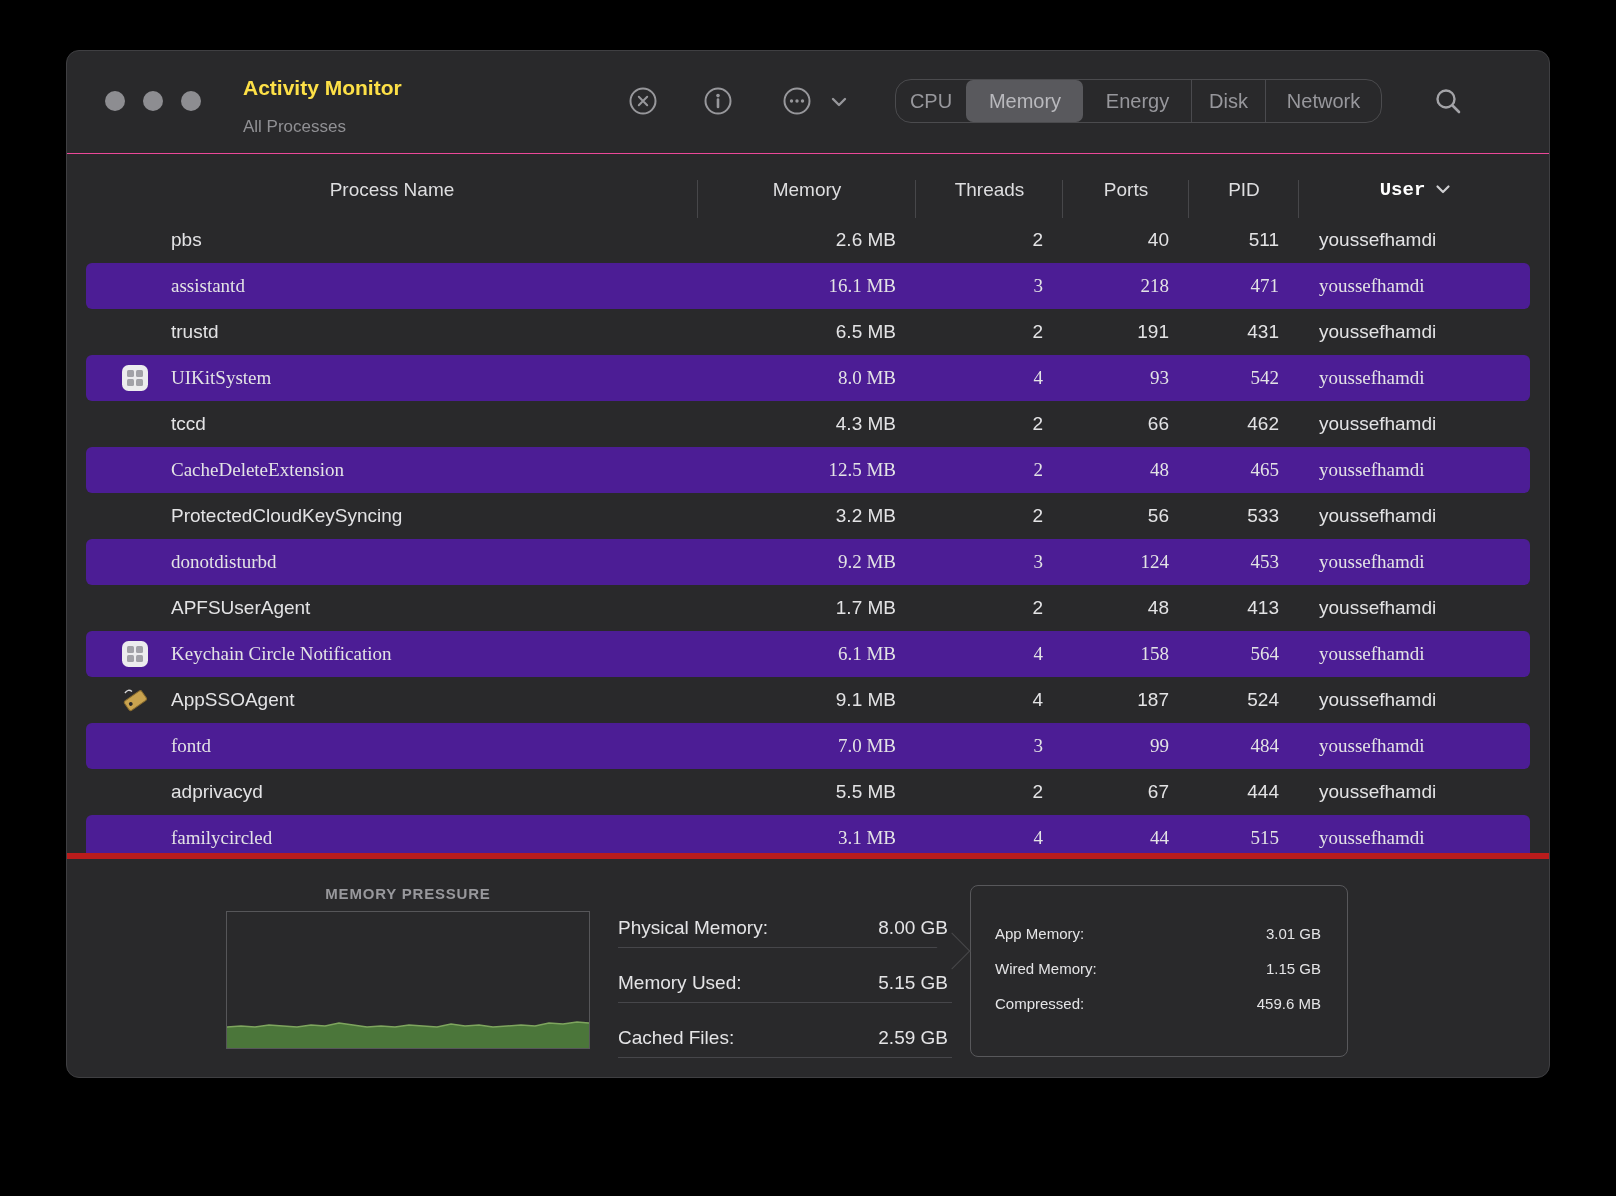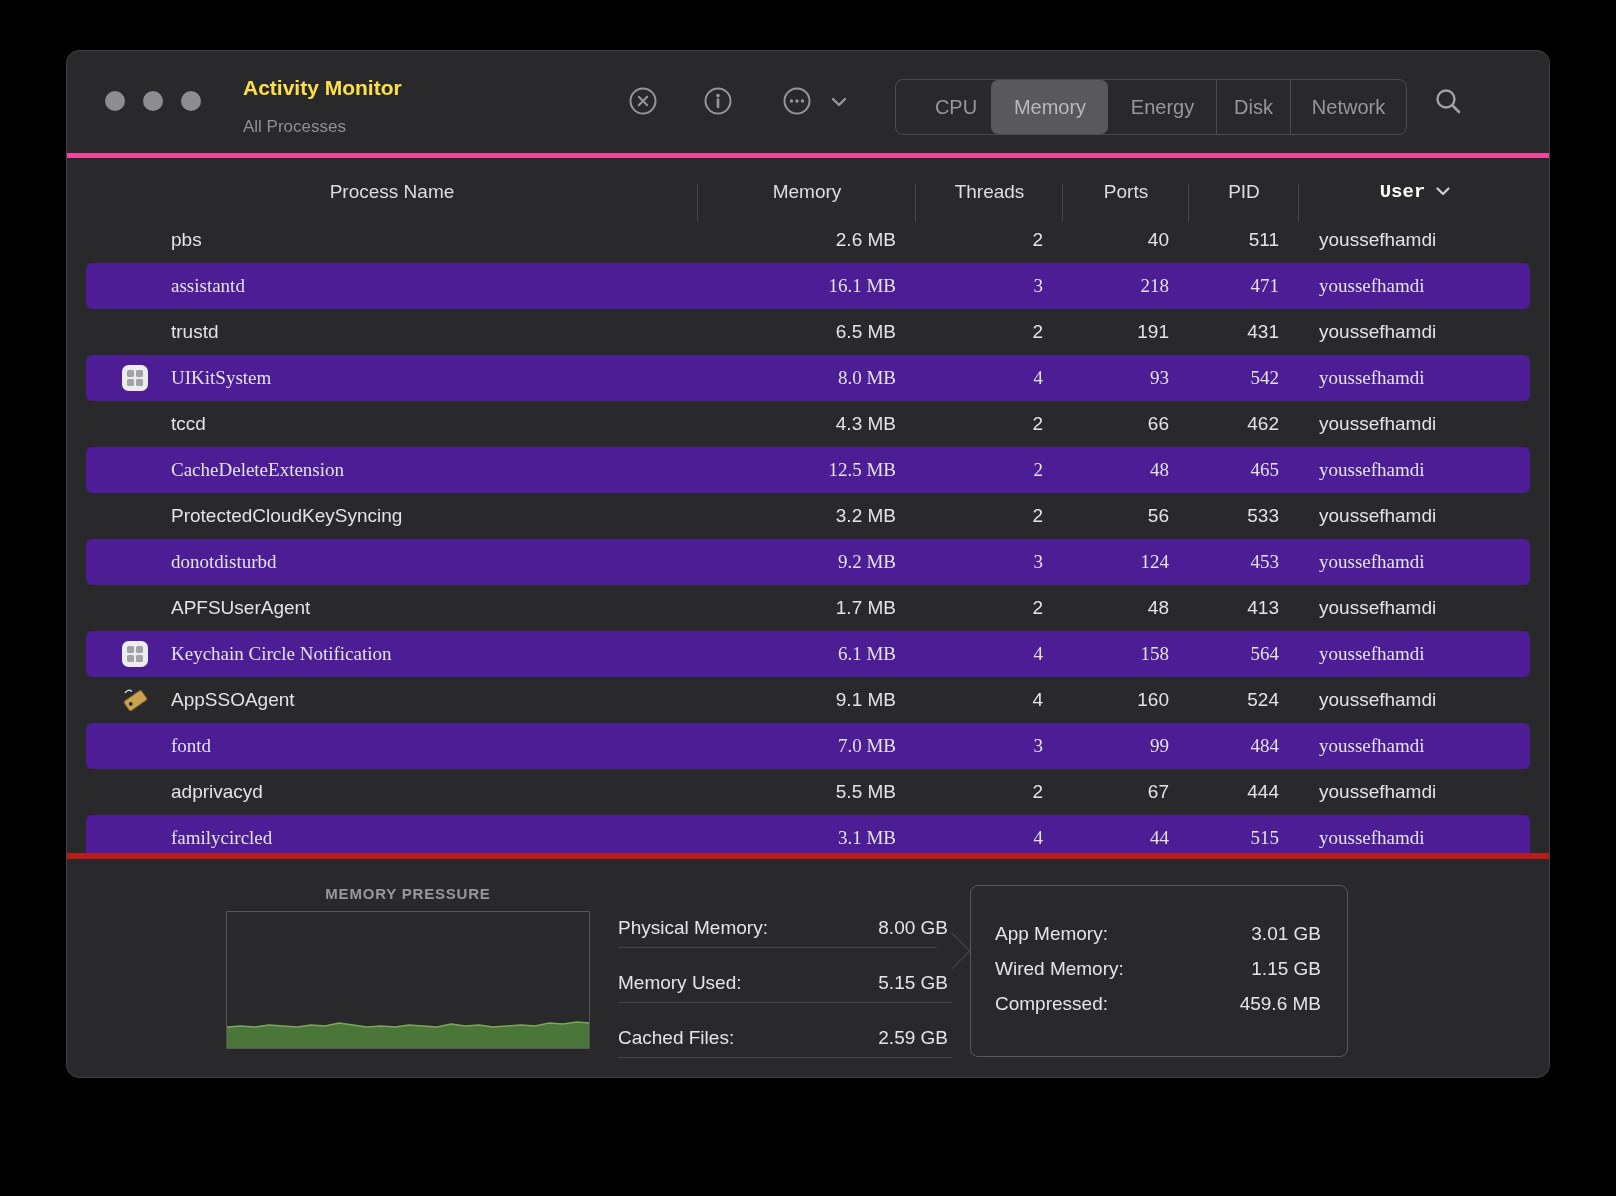--- a/index.html
+++ b/index.html
@@ -16,37 +16,37 @@
   .traffic { position:absolute; left:38px; top:40px; display:flex; gap:18px; }
   .light { width:20px; height:20px; border-radius:50%; background:#8d8d91; }
   .titleblock { position:absolute; left:176px; top:24px; }
   .title { font-size:21px; font-weight:700; color:#fde047; line-height:26px; }
   .subtitle { font-size:17px; color:#909094; margin-top:16px; line-height:20px; }
 
   .tool-icon { position:absolute; top:34px; width:32px; height:32px; cursor:default; }
   .tool-chevron { position:absolute; top:44px; width:18px; height:14px; }
 
   .segctrl {
-    position:absolute; left:828px; top:28px; height:56px;
-    display:flex; border:1px solid #4b4b4e; border-radius:8px; overflow:hidden;padding-left:25px;
+    position:absolute; left:828px; top:28px; height:44px;
+    display:flex; border:1px solid #4b4b4e; border-radius:16px; overflow:hidden;
   }
   .seg { display:flex; align-items:center; justify-content:center; font-size:20px; color:#97979c; }
   .seg + .seg { border-left:1px solid #4a4a4e; }
   .seg.selected { background:#59595d; color:#b9b9bd; border-radius:7px; border-left-color:transparent; }
   .seg.selected + .seg { border-left-color:transparent; }
   .seg-cpu{width:70px} .seg-memory{width:117px} .seg-energy{width:108px} .seg-disk{width:74px} .seg-network{width:116px}
 
   .searchbtn { position:absolute; left:1366px; top:35px; width:30px; height:30px; }
 
   
   .thead {
     position:absolute; left:0; right:0; top:102px; height:64px;
     display:grid; grid-template-columns:612px 218px 147px 126px 110px 233px;
     align-items:center; padding:16px 19px 8px 19px;
-    border-top:5px solid #ec4899;
+    border-top:1px solid #ec4899;
   }
   .hcell { position:relative; text-align:center; font-size:19px; color:#dedee0; height:100%; display:flex; align-items:center; justify-content:center; gap:10px; }
   .hcell:not(:last-child)::after { content:''; position:absolute; right:0; top:10px; height:38px; width:1px; background:#47474a; }
   .hcell.sorted { font-weight:700; color:#ffffff;font-family:Liberation Mono, monospace; }
 
   
   .rows { position:absolute; left:0; right:0; top:166px; height:636px; overflow:hidden; }
   .prow {
     display:grid; grid-template-columns:612px 218px 147px 126px 110px 233px;
     height:46px; align-items:center; margin:0 19px; border-radius:6px;
@@ -68,21 +68,21 @@
 
   .memstats { position:absolute; left:533px; top:34px; width:370px; }
   .mrow { display:flex; justify-content:space-between; align-items:center; height:39px; margin:16px 18px; font-size:19px; color:#e4e4e6; }
   .mrow:not(:last-child) { border-bottom:1px solid #46464a; }
   .mrow .val { padding-right:4px; }
 
   .detailbox {
     position:absolute; left:903px; top:26px; width:378px; height:172px;
     border:1px solid #58585b; border-radius:8px; padding:30px 26px 0 24px;
   }
-  .drow { display:flex; justify-content:space-between; align-items:center; height:35px; font-size:19px; color:#e4e4e6; }
+  .drow { display:flex; justify-content:space-between; align-items:center; height:35px; font-size:15px; color:#e4e4e6; }
 
   .notch {
     position:absolute; left:872px; top:79px; width:26px; height:26px;
     background:#29292b; transform:rotate(45deg);
     border-top:1px solid #48484b; border-right:1px solid #48484b;
   }
 </style>
 </head>
 <body>
 
@@ -289,21 +289,21 @@
                 <rect x="3.5" y="9" width="21" height="11.5" rx="2.2" fill="#c9a34f" stroke="#8a6d2f" stroke-width="1"></rect>
                 <circle cx="8.3" cy="14.8" r="1.9" fill="#29292b"></circle>
               </g>
               <path d="M4 7 Q7 2.5 11 5.5" stroke="#d8d8da" stroke-width="1.4" fill="none"></path>
             </svg>
           </span>
         <span>AppSSOAgent</span>
       </div>
       <div class="c num">9.1 MB</div>
       <div class="c num">4</div>
-      <div class="c num">160</div>
+      <div class="c num">187</div>
       <div class="c num">524</div>
       <div class="c user">youssefhamdi</div>
     </div>
       <div class="prow alt">
       <div class="c name">
         <span class="icon-slot"></span>
         <span>fontd</span>
       </div>
       <div class="c num">7.0 MB</div>
       <div class="c num">3</div>

